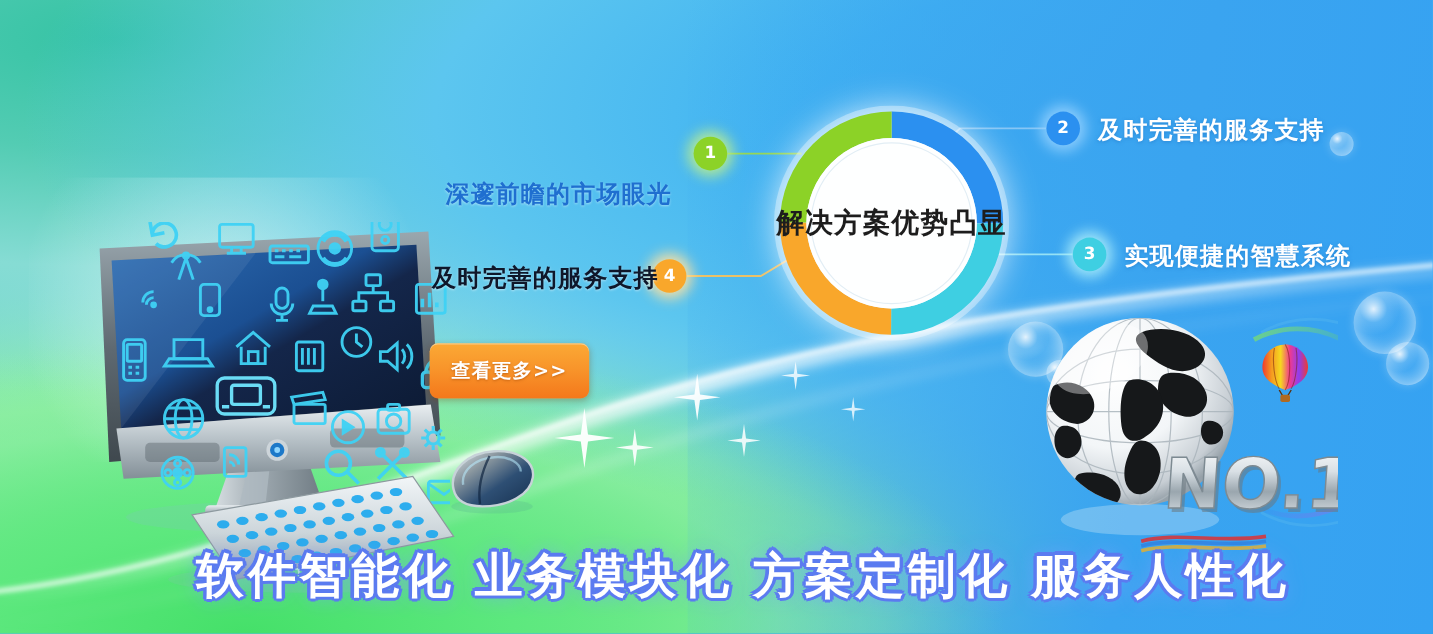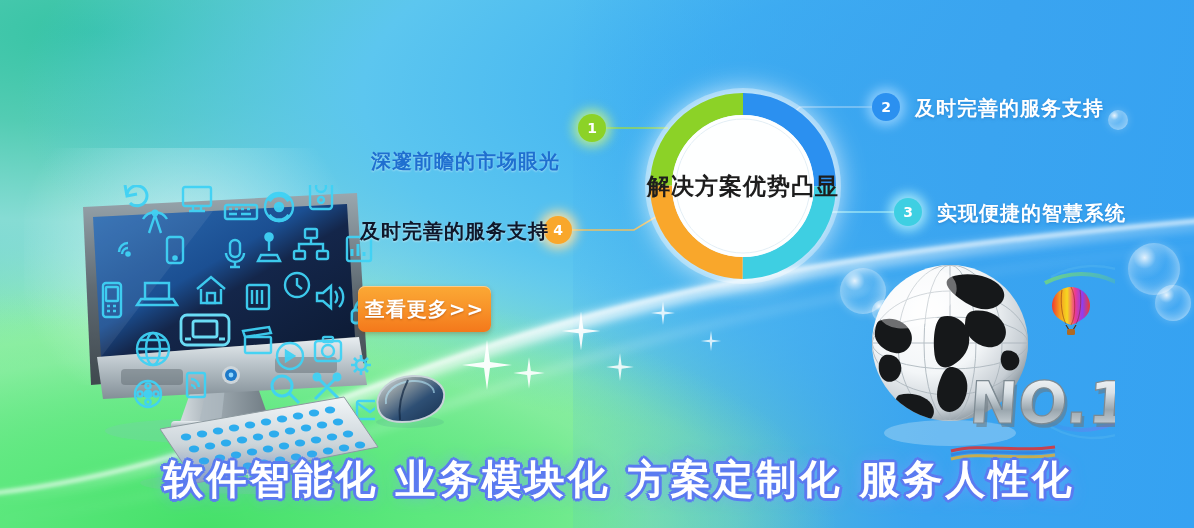--- a/index.html
+++ b/index.html
@@ -98,21 +98,21 @@
   .feat-2{ left:915px; top:95px;  color:#ffffff; text-shadow:0 1px 3px rgba(30,110,190,.55); }
   .feat-3{ left:937px; top:200px; color:#ffffff; text-shadow:0 1px 3px rgba(30,110,190,.55); }
   .feat-4{ left:360px; top:218px; color:#0f172a; text-shadow:0 1px 2px rgba(255,255,255,.5); }
 
   
   #cta{
     position:absolute; left:358px; top:286px; width:133px; height:46px;
     border:none; border-radius:7px; cursor:pointer;
     background:linear-gradient(180deg,#fba935 0%,#f8942a 48%,#f4781b 100%);
     box-shadow:0 2px 5px rgba(120,60,0,.32), inset 0 1px 0 rgba(255,255,255,.42);
-    color:#ffffff; font-size:20px; font-weight:bold; letter-spacing:1px;
+    color:#ffffff; font-size:16px; font-weight:bold; letter-spacing:1px;
     font-family:"DejaVu Sans","Liberation Sans",sans-serif;
     text-shadow:0 1px 2px rgba(150,60,0,.5);
   }
 
   
   #tagline{
     position:absolute; left:0; right:0; top:452px;
     text-align:center; white-space:nowrap;
     font-size:40px; font-weight:bold; letter-spacing:3px;
     color:#ffffff;

